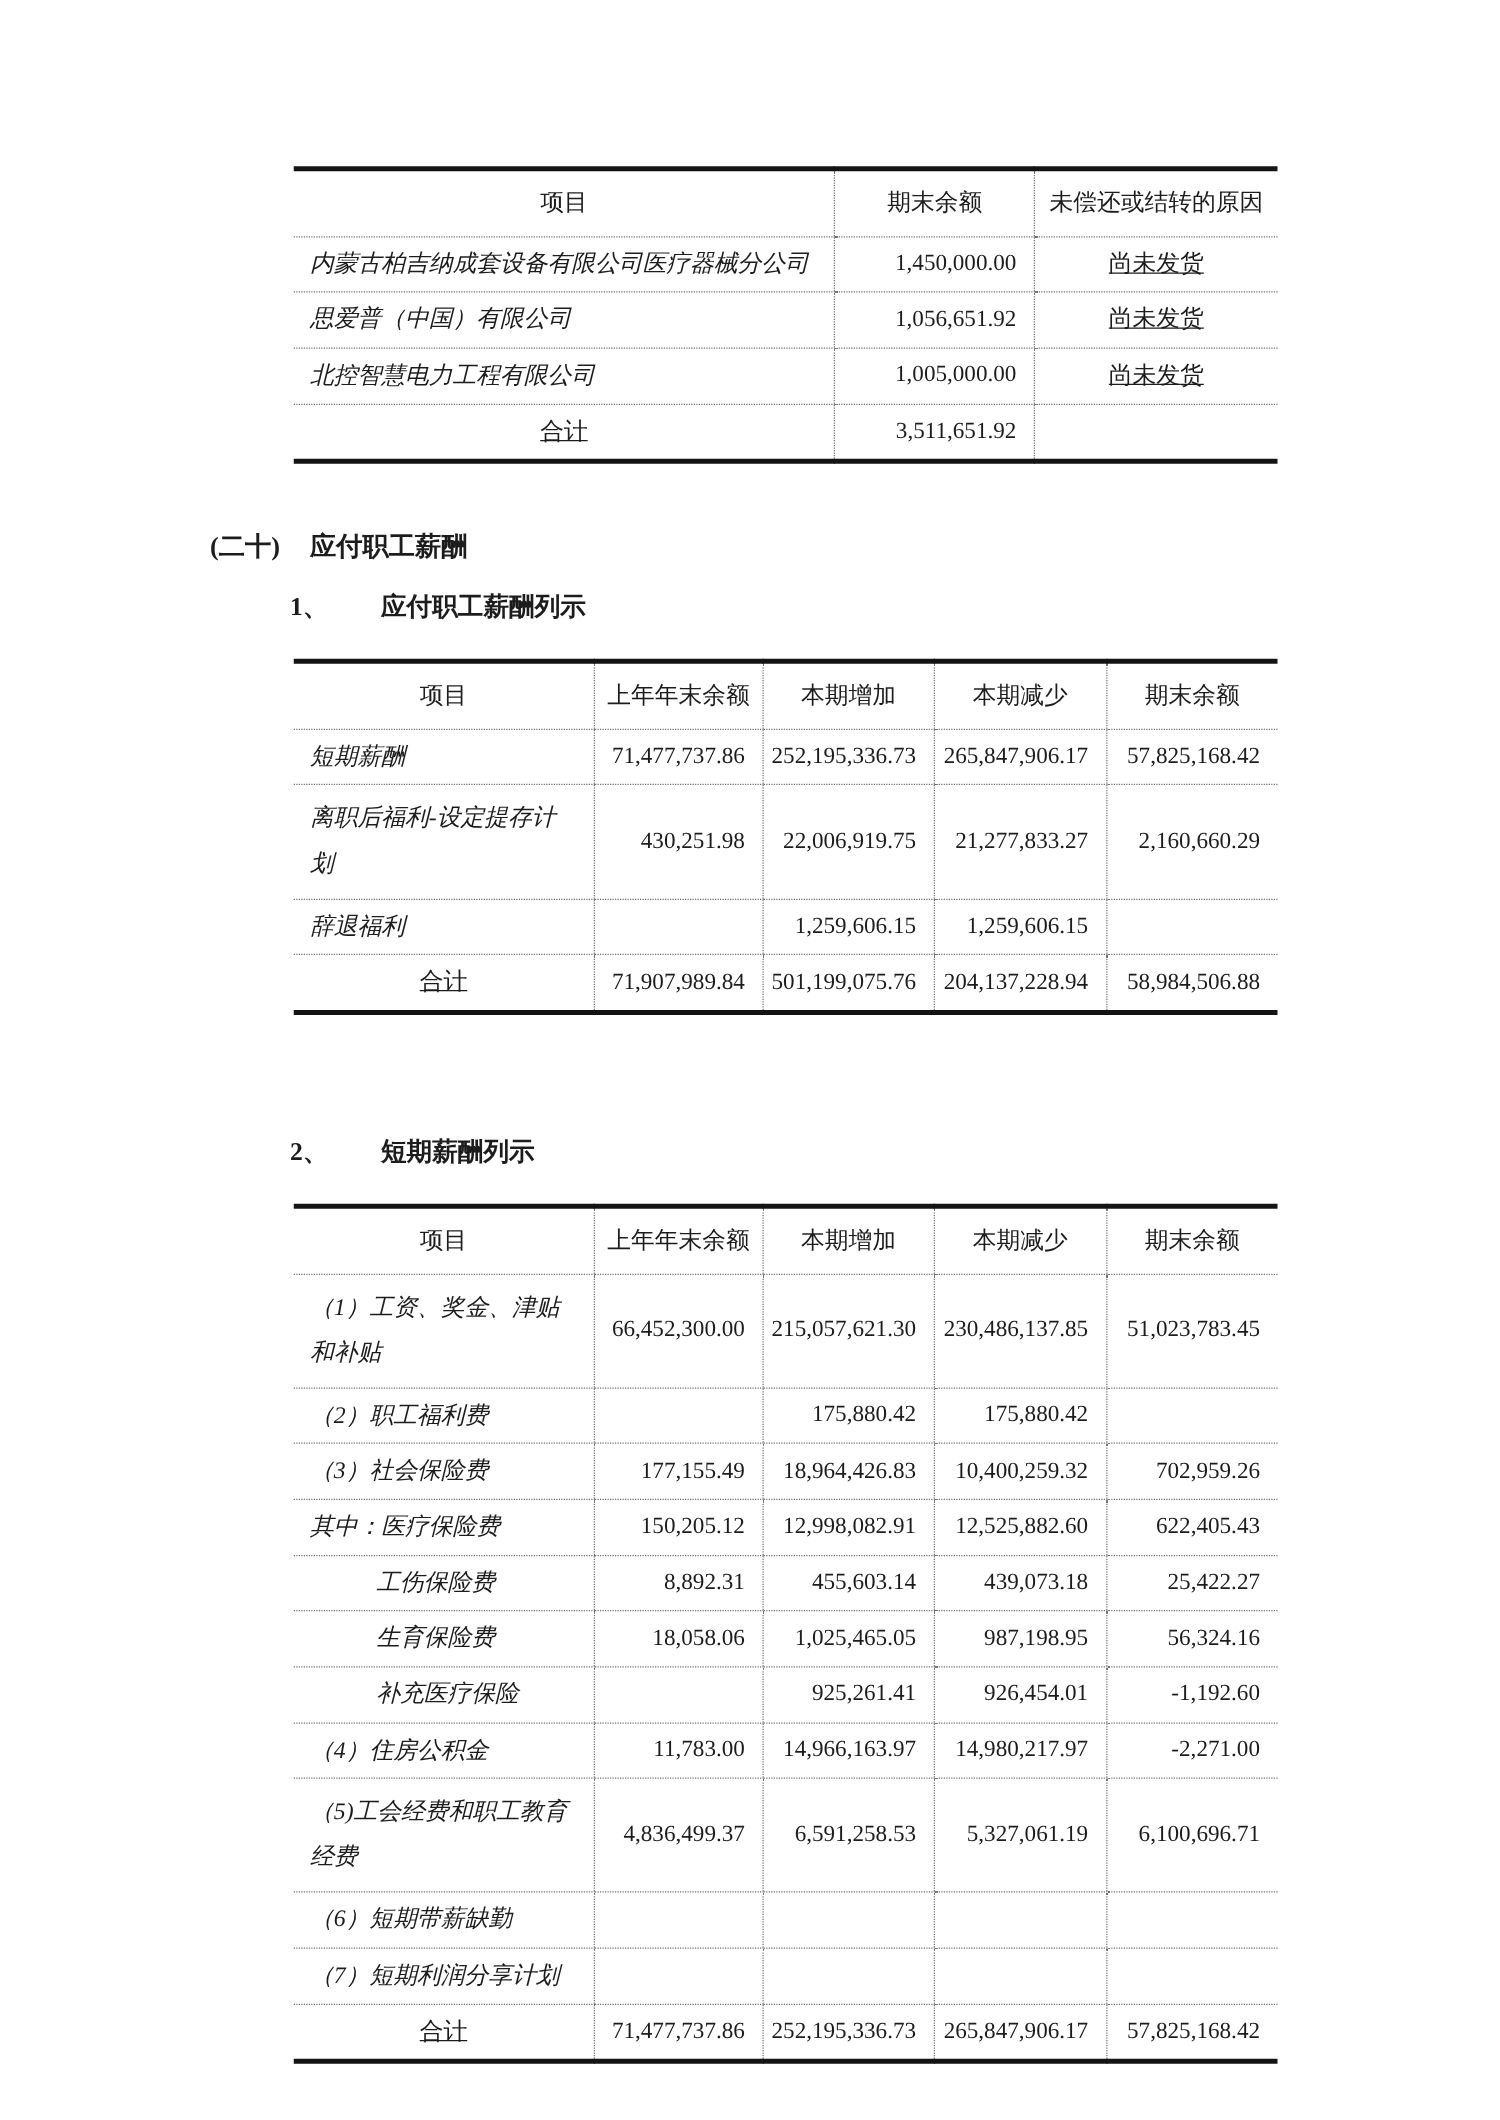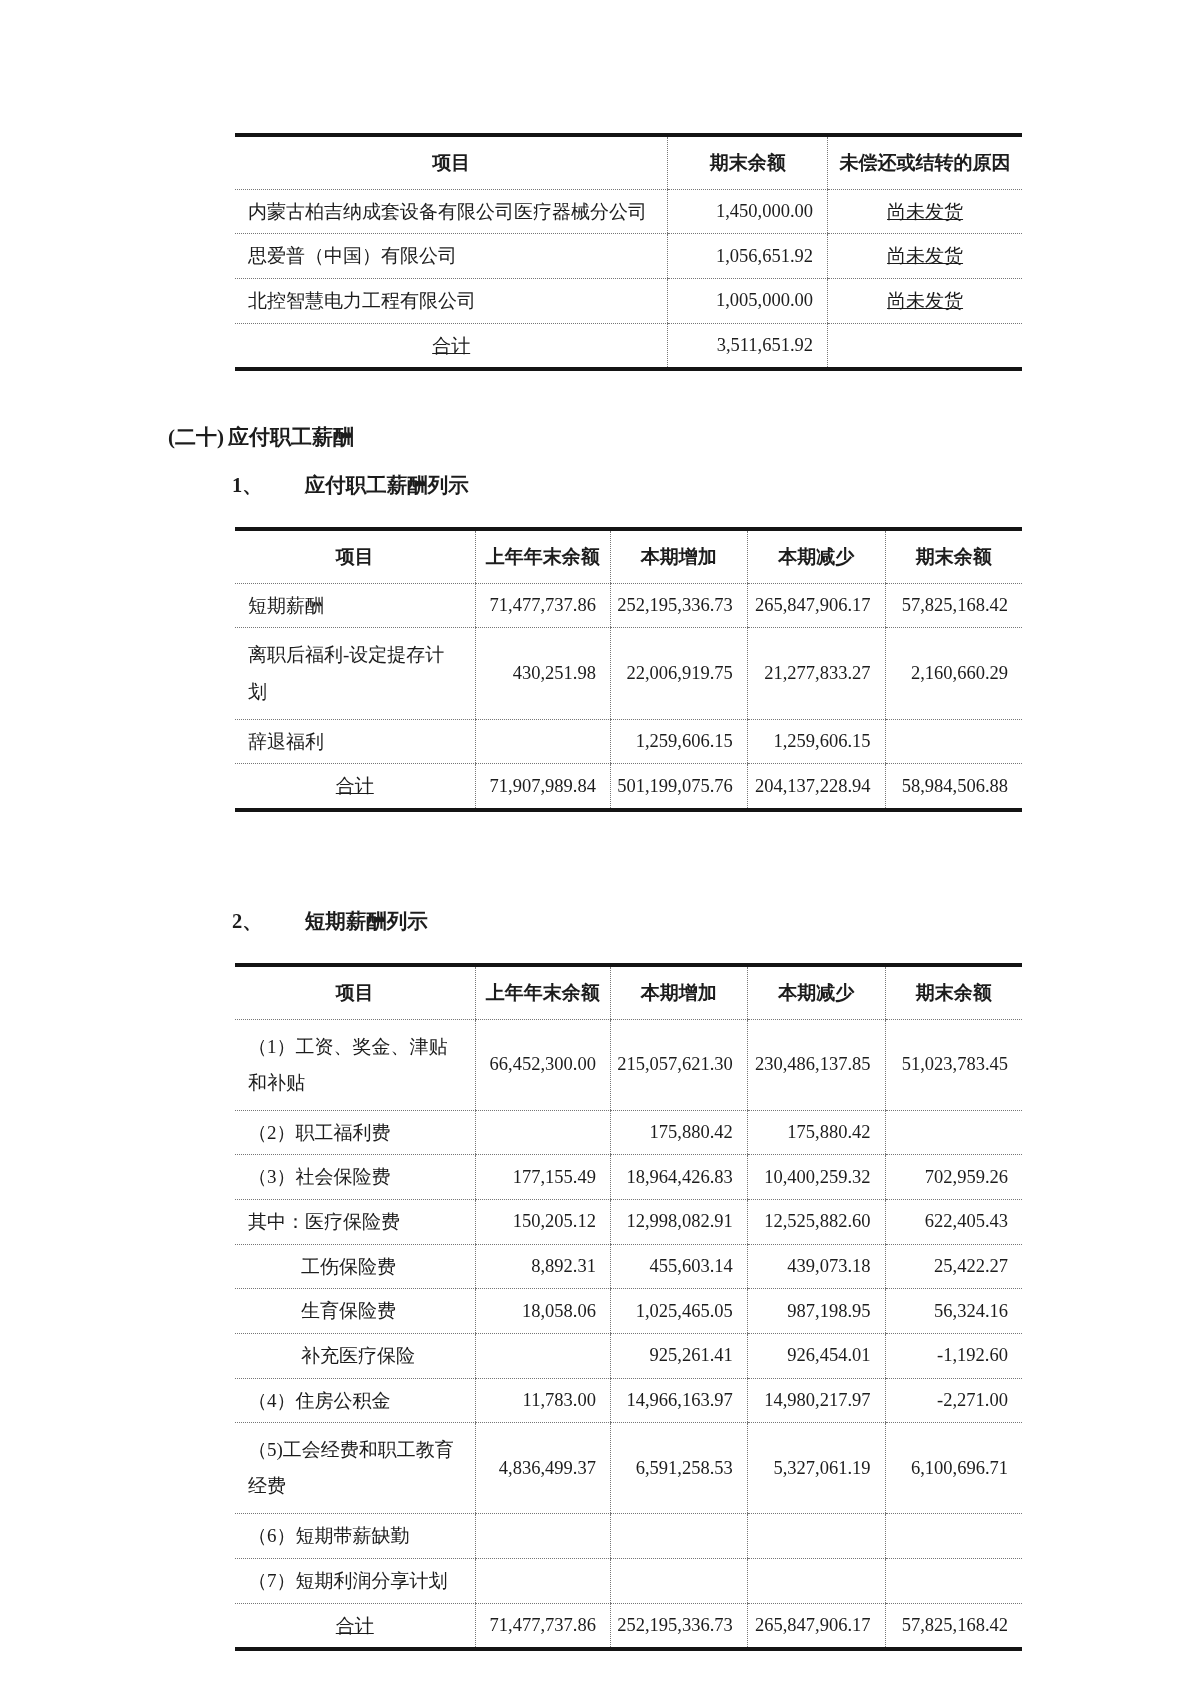--- a/index.html
+++ b/index.html
@@ -23,41 +23,41 @@
     font-size: 19px;
   }
   td, th {
     padding: 9px 6px;
     border-bottom: 1px dotted #767676;
     vertical-align: middle;
     word-break: break-all;
     line-height: 1.35;
   }
   td:not(:first-child), th:not(:first-child) { border-left: 1px dotted #767676; }
-  th { font-weight: bold; text-align: center; padding: 13px 6px; }
-  .item  { text-align: left;  padding-left: 13px; padding-right: 20px; }
+  th { font-weight: normal; text-align: center; padding: 13px 6px; }
+  .item  { text-align: left;  padding-left: 13px; padding-right: 20px; font-style: italic; }
   .num   { text-align: right; padding-right: 14px; font-size: 18.5px; }
   .center{ text-align: center; text-decoration: underline; }
   .indent{ padding-left: 66px; }
   .tall  { line-height: 1.9; }
 
   
   .t1 col.c-item   { width: 55%;   }
   .t1 col.c-bal    { width: 20.3%; }
   .t1 col.c-reason { width: 24.7%; }
   .t5 col.c0 { width: 30.5%; }
   .t5 col.c1 { width: 17.2%; }
   .t5 col.c2 { width: 17.4%; }
   .t5 col.c3 { width: 17.5%; }
   .t5 col.c4 { width: 17.4%; }
 
   .h-main {
     margin: 52px 0 0 168px;
     font-size: 21px; font-weight: bold;
-    display: flex; gap: 4px; align-items: baseline;
+    display: flex; gap: 24px; align-items: baseline;
   }
   .h-sub {
     margin: 20px 0 0 232px;
     font-size: 20.5px; font-weight: bold;
     display: flex; gap: 42px; align-items: baseline;
   }
   .h-sub.second { margin-top: 95px; }
   .tbl-gap { margin-top: 28px; }
 </style>
 </head>

